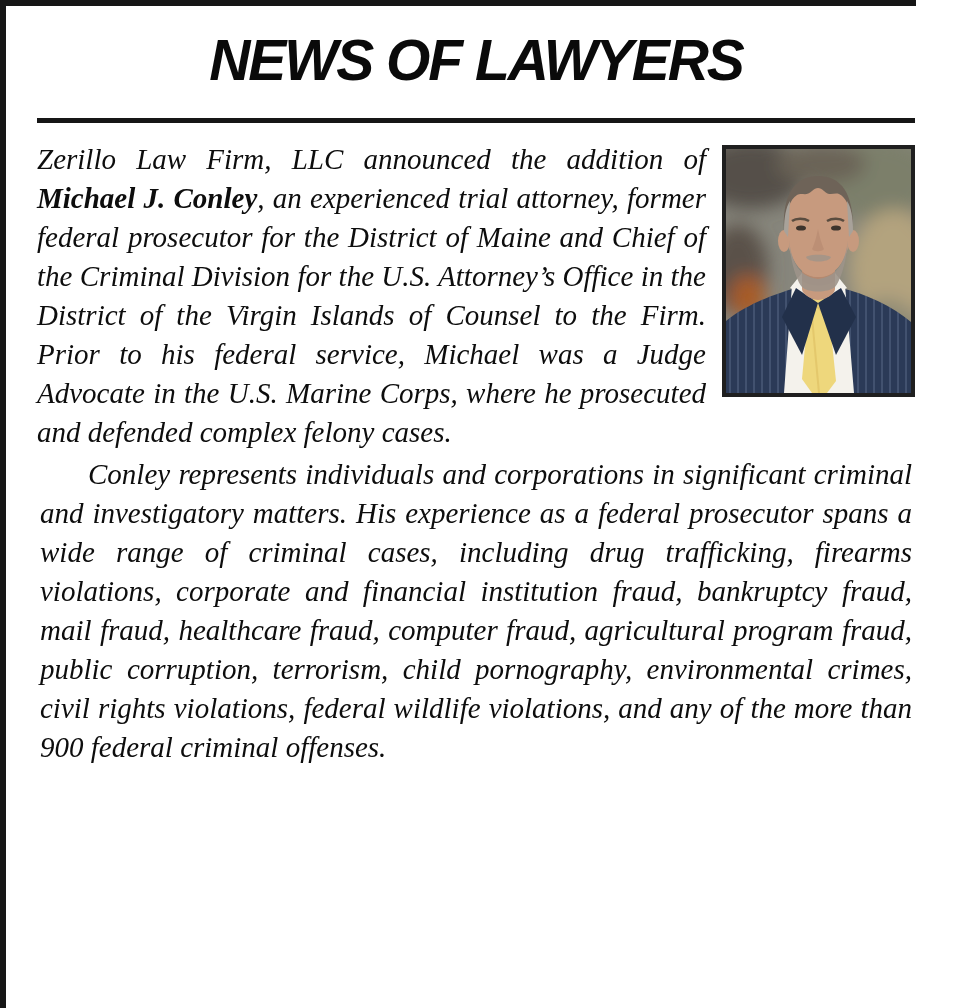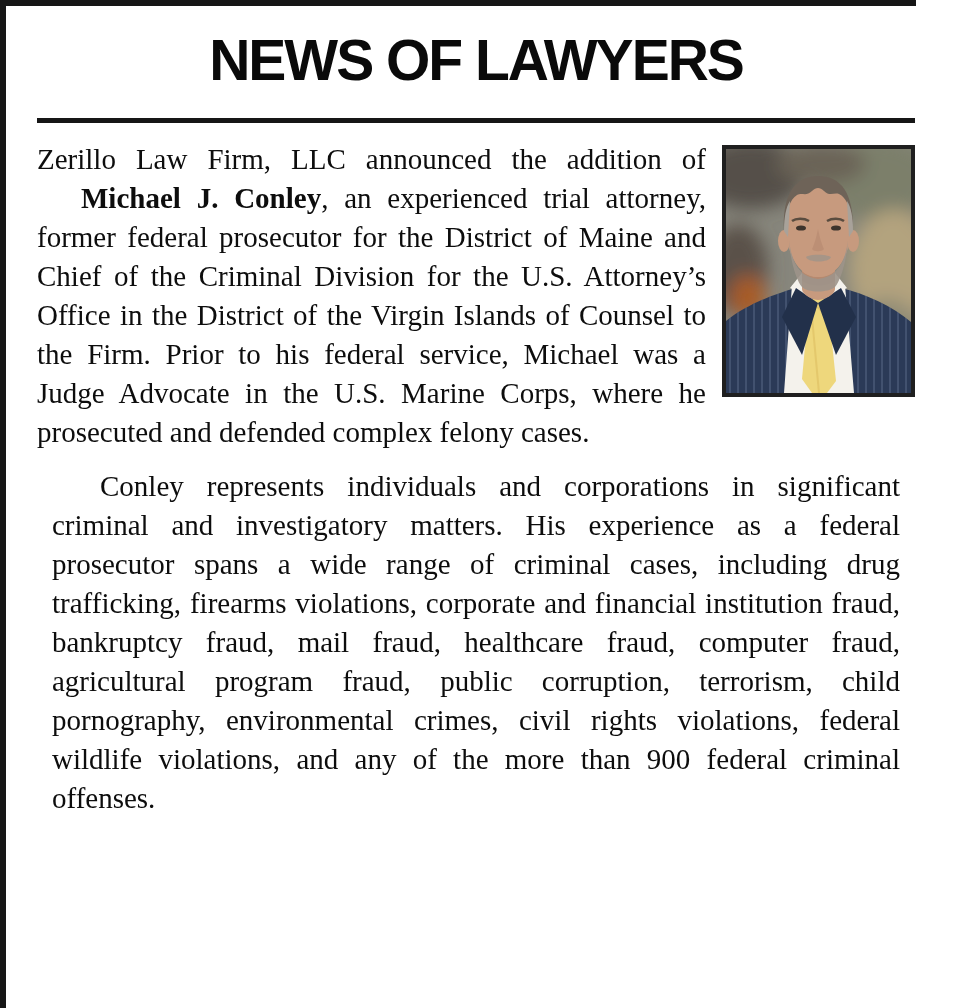--- a/index.html
+++ b/index.html
@@ -15,20 +15,21 @@
     position: absolute; left: 0; top: 0;
     width: 916px; height: 6px; background: #161616;
   }
   .frame-left {
     position: absolute; left: 0; top: 0;
     width: 6px; height: 1008px; background: #161616;
   }
   .content {
     position: absolute; left: 37px; top: 0;
     width: 878px;
+    font-style: italic;
   }
   h1.masthead {
     margin: 31px 0 0 0;
     text-align: center;
     font-family: "Liberation Sans", sans-serif;
     font-weight: bold;
     font-size: 57px;
     line-height: 58px;
     letter-spacing: -2px;
     color: #0a0a0a;
@@ -38,23 +39,23 @@
     margin-top: 29px;
     height: 5px;
     background: #161616;
   }
   .article {
     margin-top: 17px;
     font-size: 29px;
     line-height: 39px;
     text-align: justify;
   }
-  .article p { margin: 15px; }
+  .article p { margin: 3px; }
   .article p.indented { text-indent: 48px; }
-  .bold-name { font-weight: bold; margin-left: 44px; }
+  .bold-name { font-weight: bold; }
   figure.photo {
     float: right;
     margin: 5px 0 10px 16px;
     padding: 0;
     border: 4px solid #1f1f1f;
     width: 185px; height: 244px;
     background: #87867c;
     line-height: 0;
   }
   figure.photo svg { display: block; }

